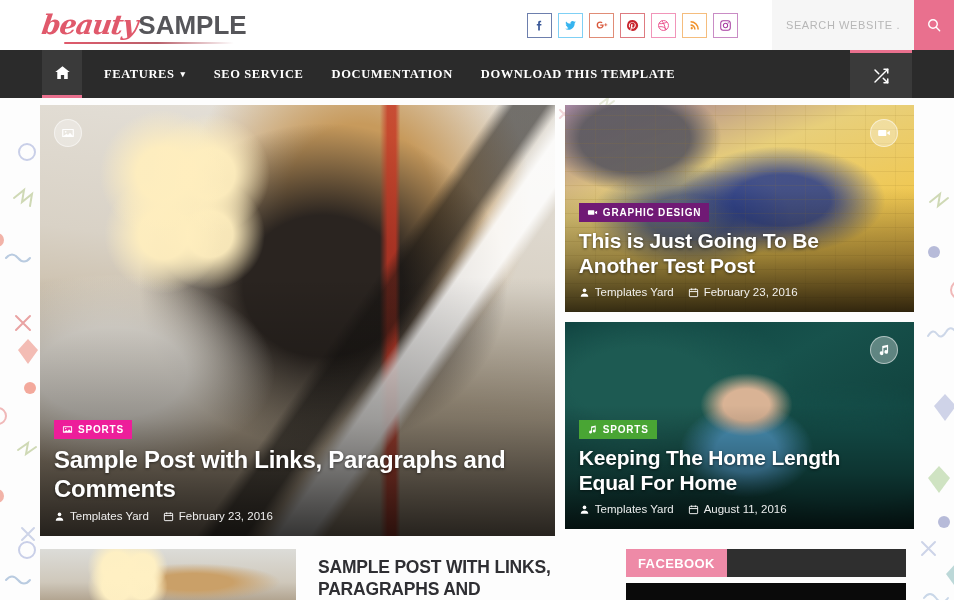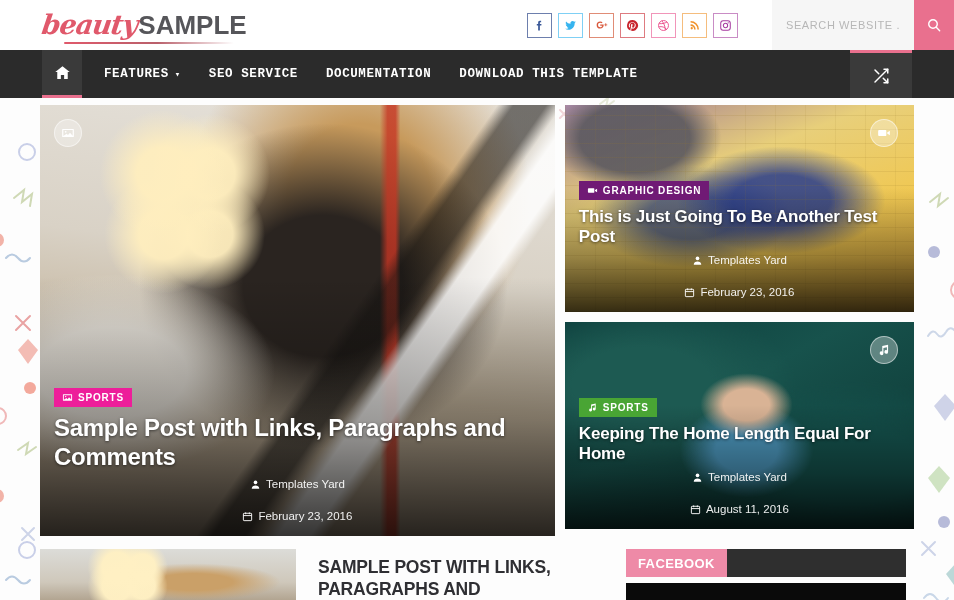--- a/index.html
+++ b/index.html
@@ -137,21 +137,21 @@
   }
   .nav-items { display: flex; align-items: stretch; margin-left: 8px; }
   .nav-item {
     display: flex; align-items: center;
     padding: 11px 14px;
     color: #ffffff;
     font-size: 12.5px;
     font-weight: bold;
     letter-spacing: 0.6px;
     text-transform: uppercase;
-    font-family: Liberation Mono, monospace;
+    font-family: Liberation Serif, serif;
     cursor: pointer;
     white-space: nowrap;
   }
   .nav-caret { margin-left: 6px; font-size: 9px; }
   .nav-rand {
     margin-left: auto;
     width: 62px;
     margin-right: 42px;
     background: #3a3a3a;
     border-top: 3px solid #e9708e;
@@ -217,30 +217,29 @@
     margin-bottom: 7px;
   }
   .card-title {
     color: #ffffff;
     font-family: "Liberation Sans", sans-serif;
     font-weight: bold;
     line-height: 1.18;
     text-shadow: 0 1px 3px rgba(0,0,0,.55);
   }
   .title-lg { font-size: 24px; letter-spacing: -0.3px; }
-  .title-sm { font-size: 17px; letter-spacing: -0.2px; }
+  .title-sm { font-size: 21px; letter-spacing: -0.2px; }
   .card-meta {
     margin-top: 7px;
     display: flex;
     align-items: center;
-    gap: 20px;
+    gap: 14px;
     color: rgba(255,255,255,.92);
     font-size: 11.5px;
     font-family: "Liberation Sans", sans-serif;
-    flex-direction: column;
   }
   .meta-bit { display: flex; align-items: center; gap: 5px; }
 
   
   .bottom {
     position: relative;
     z-index: 3;
     display: flex;
     gap: 10px;
     padding: 13px 40px 0 40px;

